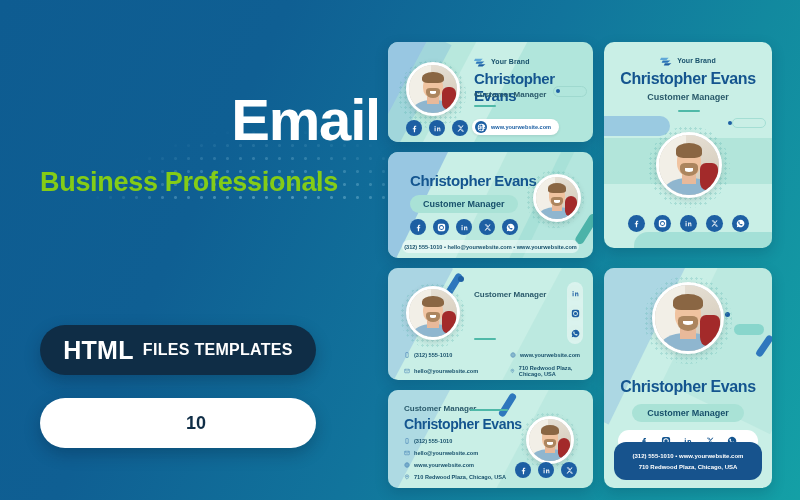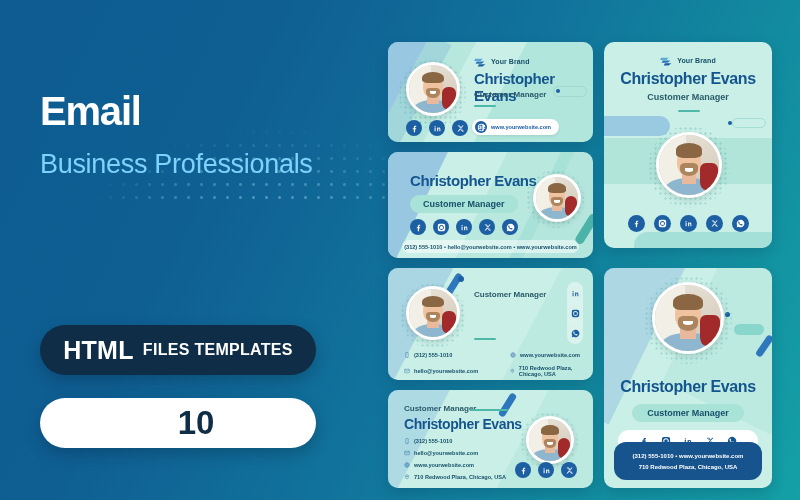--- a/index.html
+++ b/index.html
@@ -22,45 +22,45 @@
     -webkit-mask-image: radial-gradient(ellipse 270px 150px at 62% 115%, #000 12%, rgba(0,0,0,0.55) 48%, transparent 72%);
     mask-image: radial-gradient(ellipse 270px 150px at 62% 115%, #000 12%, rgba(0,0,0,0.55) 48%, transparent 72%);
     opacity: .9;
   }
 
   
   #hero {
     position: absolute; left: 40px; top: 92px; width: 340px;
   }
   #hero h1 {
-    font-size: 40px; line-height: 0.98; font-weight: 700;
-    color: #ffffff; letter-spacing: -1.2px;
+    font-size: 58px; line-height: 0.98; font-weight: 700;
+    color: #ffffff; letter-spacing: -1.2px; text-align: right;
   }
   #hero h1 .l2 { display: block; }
   #hero h2 {
     margin-top: 18px;
-    font-size: 27px; font-weight: 400; color: #7dd3fc; letter-spacing: -0.3px;
+    font-size: 27px; font-weight: 700; color: #84cc16; letter-spacing: -0.3px;
   }
   .badge {
     display: flex; align-items: center; justify-content: center;
     border-radius: 40px; height: 50px; white-space: nowrap;
   }
   #badge-html {
     position: absolute; left: 40px; top: 325px; width: 276px;
     background: #0f2d46; color: #fff;
     box-shadow: 0 6px 16px rgba(0,20,40,.25);
   }
   #badge-html .big { font-size: 25px; font-weight: 700; letter-spacing: .3px; text-align: center; }
   #badge-html .small { font-size: 16px; font-weight: 700; letter-spacing: .3px; margin-left: 9px; }
   #badge-templates {
     position: absolute; left: 40px; top: 398px; width: 276px;
     background: #ffffff; color: #0f2d46;
     box-shadow: 0 6px 16px rgba(0,20,40,.25);
   }
-  #badge-templates .big { font-size: 33px; font-weight: 700; margin-left: 36px; }
+  #badge-templates .big { font-size: 18px; font-weight: 700; margin-left: 36px; }
   #badge-templates .small { font-size: 15.5px; font-weight: 700; letter-spacing: .3px; margin-left: 9px; }
 
   
   .card {
     position: absolute;
     background: #c9efe6;
     border-radius: 10px;
     overflow: hidden;
     box-shadow: 0 5px 14px rgba(0,30,55,.18);
   }

